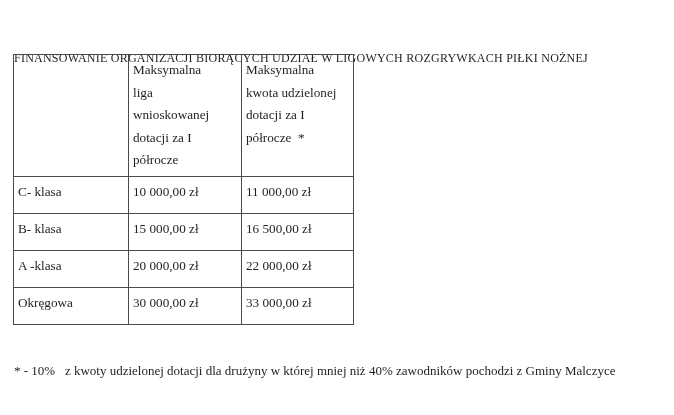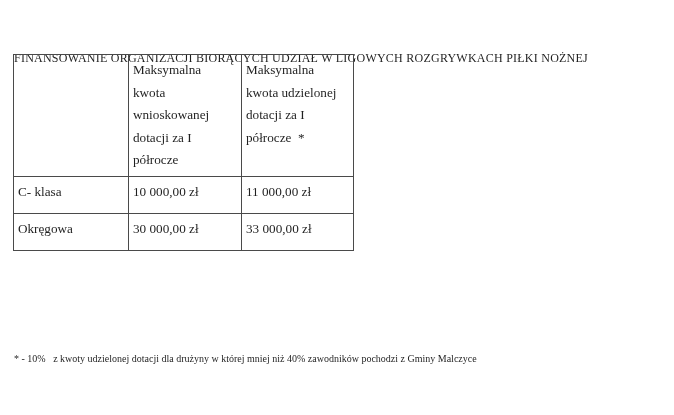--- a/index.html
+++ b/index.html
@@ -84,23 +84,23 @@
     padding: 3px 0 3px 7px;
     line-height: 22px;
     white-space: pre;
     margin-top: 8px;
   }
 
   
   .footnotes {
     position: absolute;
     left: 14px;
-    top: 346px;
+    top: 358px;
     width: 655px;
-    font-size: 10px;
+    font-size: 13px;
     line-height: 25px;
     color: #1f1f1f;
   }
   .footnote-line {
     display: block;
     white-space: pre;
   }
   .footnote-line.indented {
     padding-left: 16px;
   }
@@ -118,40 +118,50 @@
     <colgroup>
       <col class="c-label">
       <col class="c-req">
       <col class="c-grant">
     </colgroup>
     <thead>
       <tr>
         <th class="head-cell head-blank"></th>
         <th class="head-cell">
           <span class="hl">Maksymalna</span>
-          <span class="hl">kwota</span>
+          <span class="hl">liga</span>
           <span class="hl">wnioskowanej</span>
           <span class="hl">dotacji za I</span>
           <span class="hl">półrocze</span>
         </th>
         <th class="head-cell">
           <span class="hl">Maksymalna</span>
           <span class="hl">kwota udzielonej</span>
           <span class="hl">dotacji za I</span>
           <span class="hl">półrocze  *</span>
         </th>
       </tr>
     </thead>
     <tbody>
       <tr>
         <td class="data-cell">C- klasa</td>
         <td class="data-cell">10 000,00 zł</td>
         <td class="data-cell">11 000,00 zł</td>
       </tr>
       <tr>
+        <td class="data-cell">B- klasa</td>
+        <td class="data-cell">15 000,00 zł</td>
+        <td class="data-cell">16 500,00 zł</td>
+      </tr>
+      <tr>
+        <td class="data-cell">A -klasa</td>
+        <td class="data-cell">20 000,00 zł</td>
+        <td class="data-cell">22 000,00 zł</td>
+      </tr>
+      <tr>
         <td class="data-cell">Okręgowa</td>
         <td class="data-cell">30 000,00 zł</td>
         <td class="data-cell">33 000,00 zł</td>
       </tr>
     </tbody>
   </table>
 
   <div class="footnotes">
     <span class="footnote-line">* - 10%   z kwoty udzielonej dotacji dla drużyny w której mniej niż 40% zawodników pochodzi z Gminy Malczyce</span>
   </div>

